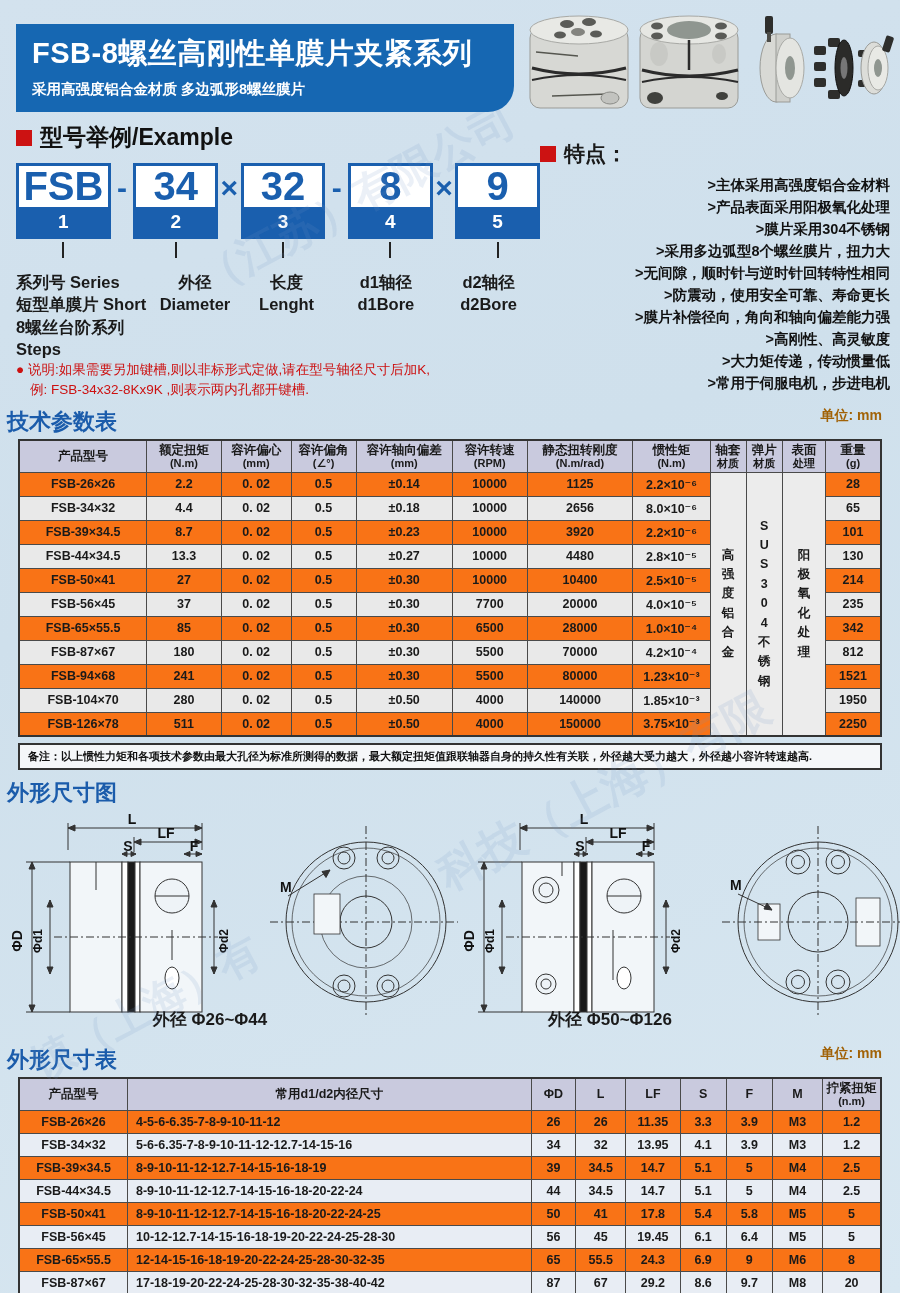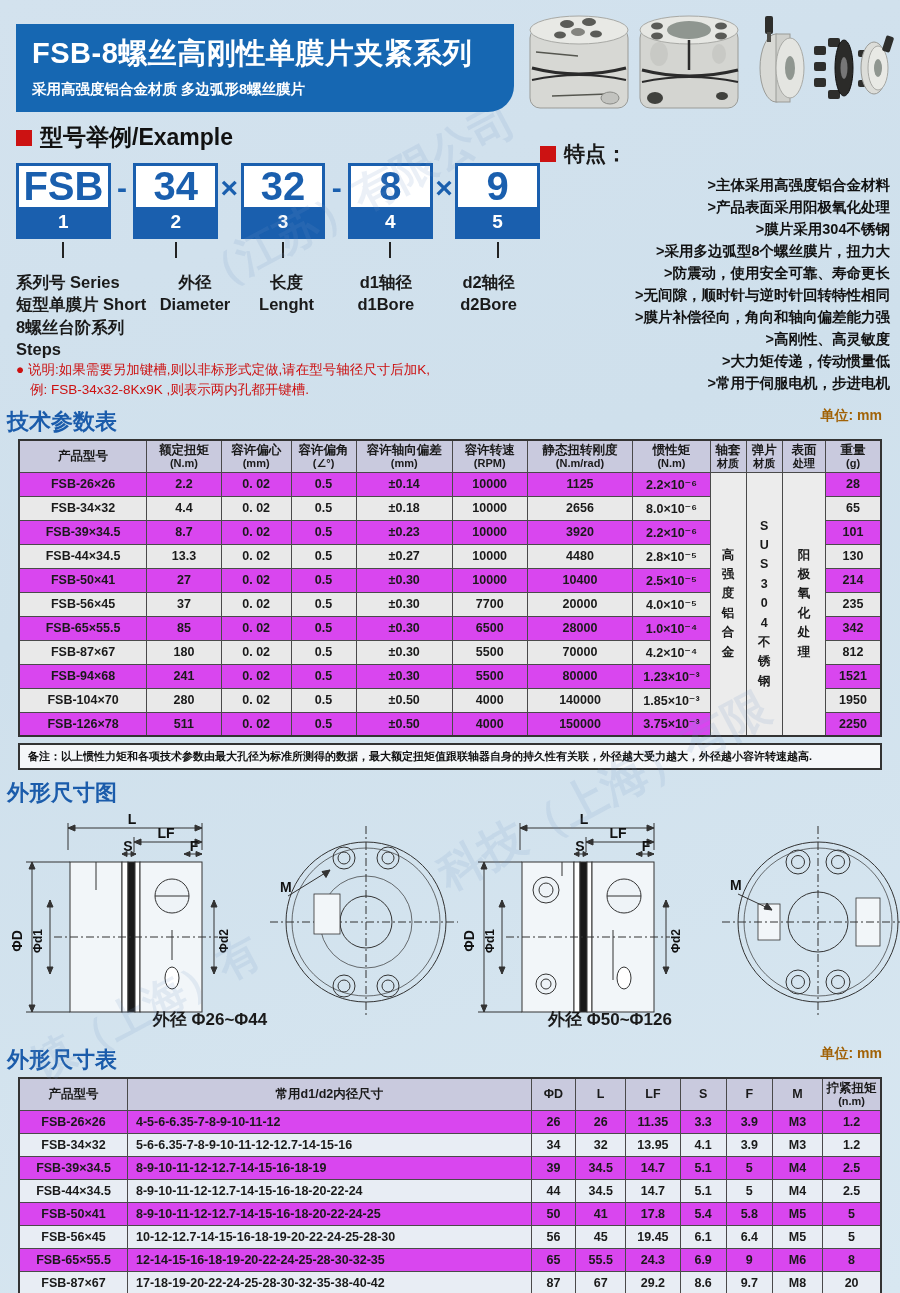--- a/index.html
+++ b/index.html
@@ -43,21 +43,21 @@
   .ft-list { margin-top:6px; }
   .ft-list div { font-size:14.5px; font-weight:bold; line-height:1.52; color:#111; }
 
   
   .sect-bar { display:flex; justify-content:space-between; padding:0 18px 2px 7px; }
   .sect-title { color:#1b5cab; font-weight:bold; font-size:22px; }
   .unit { font-weight:bold; font-size:14px; color:#a16207; }
 
   
   .tbl-wrap { padding:0 18px; }
-  table { width:100%; border-collapse:collapse; table-layout:fixed; background:#d946ef; border:2px solid #333; }
+  table { width:100%; border-collapse:collapse; table-layout:fixed; background:#f97316; border:2px solid #333; }
   th, td { border:1px solid #4a4a4a; text-align:center; vertical-align:middle; padding:2px 1px; }
   th { background:#c9cade; font-size:12.5px; line-height:1.15; font-weight:bold; }
   th .h2 { font-size:11px; font-weight:bold; }
   #tech-table td { font-size:12.5px; font-weight:600; height:24px; }
   #tech-table tbody tr:nth-child(even) td { background:#e9e9e9; }
   #tech-table td.model-col, #dim-table td.model-col { font-weight:bold; }
   td.v-cell { background:#ececec !important; font-size:12px; font-weight:bold; line-height:1.55; padding:4px 0; }
   #dim-table td { font-size:12.5px; font-weight:600; height:23px; }
   #dim-table td.bore-col { text-align:left; padding-left:8px; }
   #dim-table tbody tr:nth-child(even) td { background:#e8edf4; }
@@ -232,22 +232,22 @@
   <div class="ft-col">
     <div class="ft-title">
       <span class="redsq"></span>
       <span>特点：</span>
     </div>
     <div class="ft-list">
         <div>&gt;主体采用高强度铝合金材料</div>
         <div>&gt;产品表面采用阳极氧化处理</div>
         <div>&gt;膜片采用304不锈钢</div>
         <div>&gt;采用多边弧型8个螺丝膜片，扭力大</div>
+        <div>&gt;无间隙，顺时针与逆时针回转特性相同</div>
         <div>&gt;防震动，使用安全可靠、寿命更长</div>
-        <div>&gt;无间隙，顺时针与逆时针回转特性相同</div>
         <div>&gt;膜片补偿径向，角向和轴向偏差能力强</div>
         <div>&gt;高刚性、高灵敏度</div>
         <div>&gt;大力矩传递，传动惯量低</div>
         <div>&gt;常用于伺服电机，步进电机</div>
       </div>
   </div>
 </div>
 
 <div class="sect-bar" style="margin-top:6px">
   <span class="sect-title">技术参数表</span>

